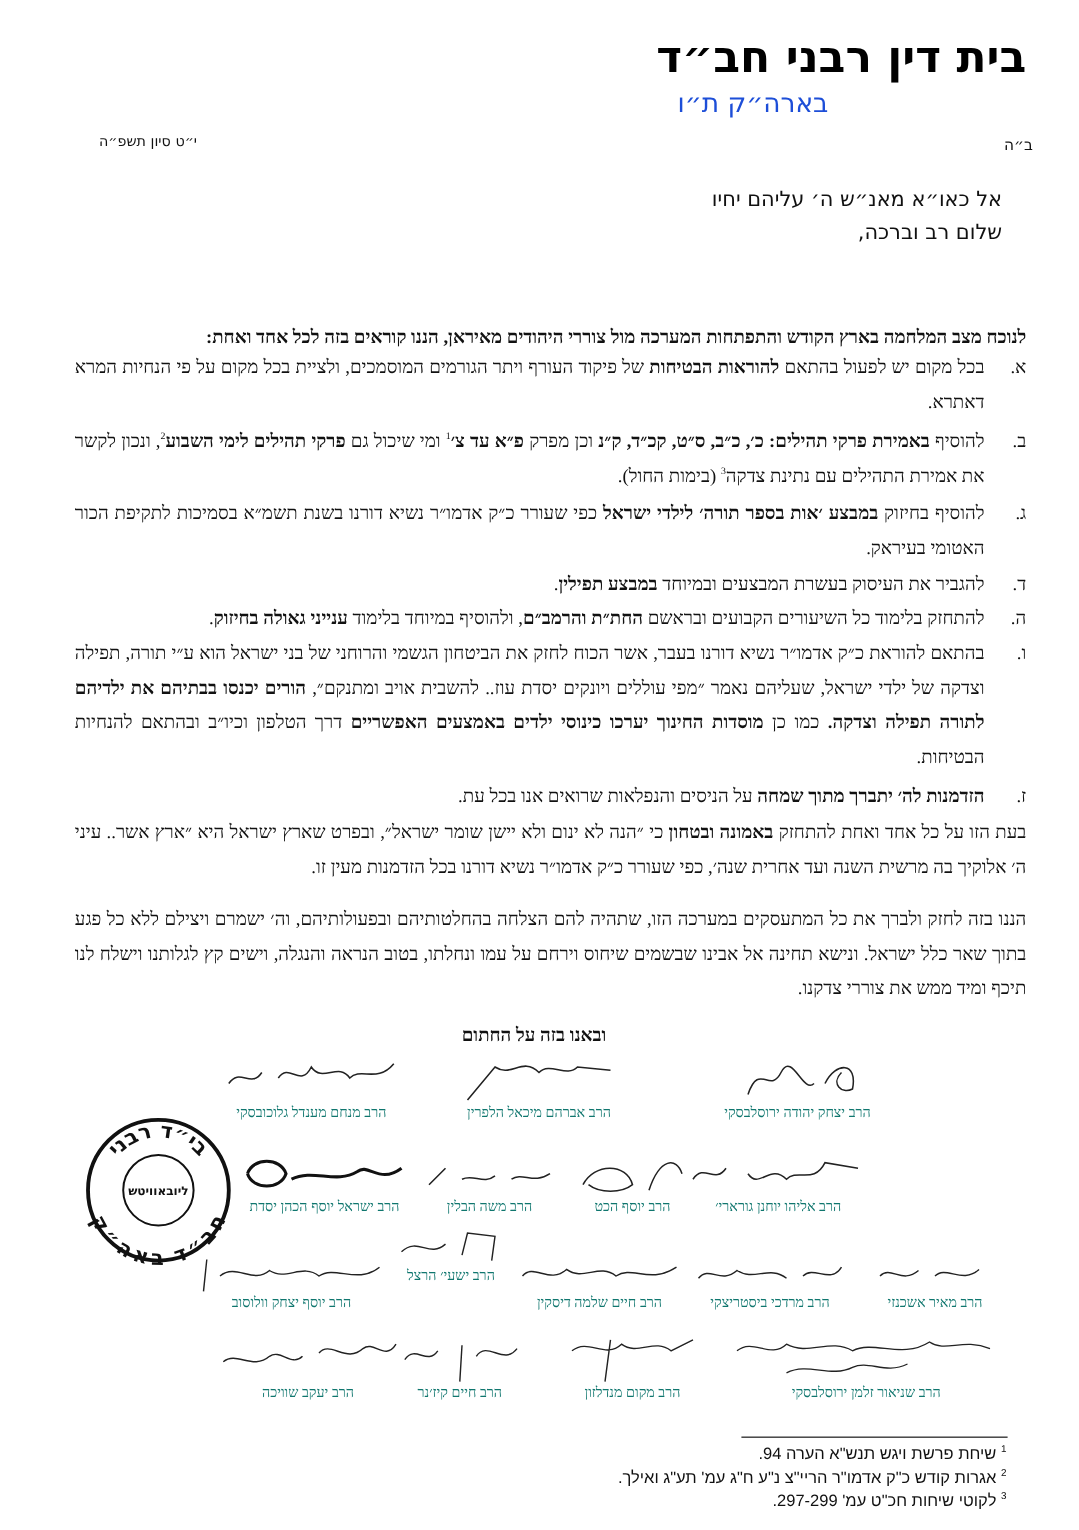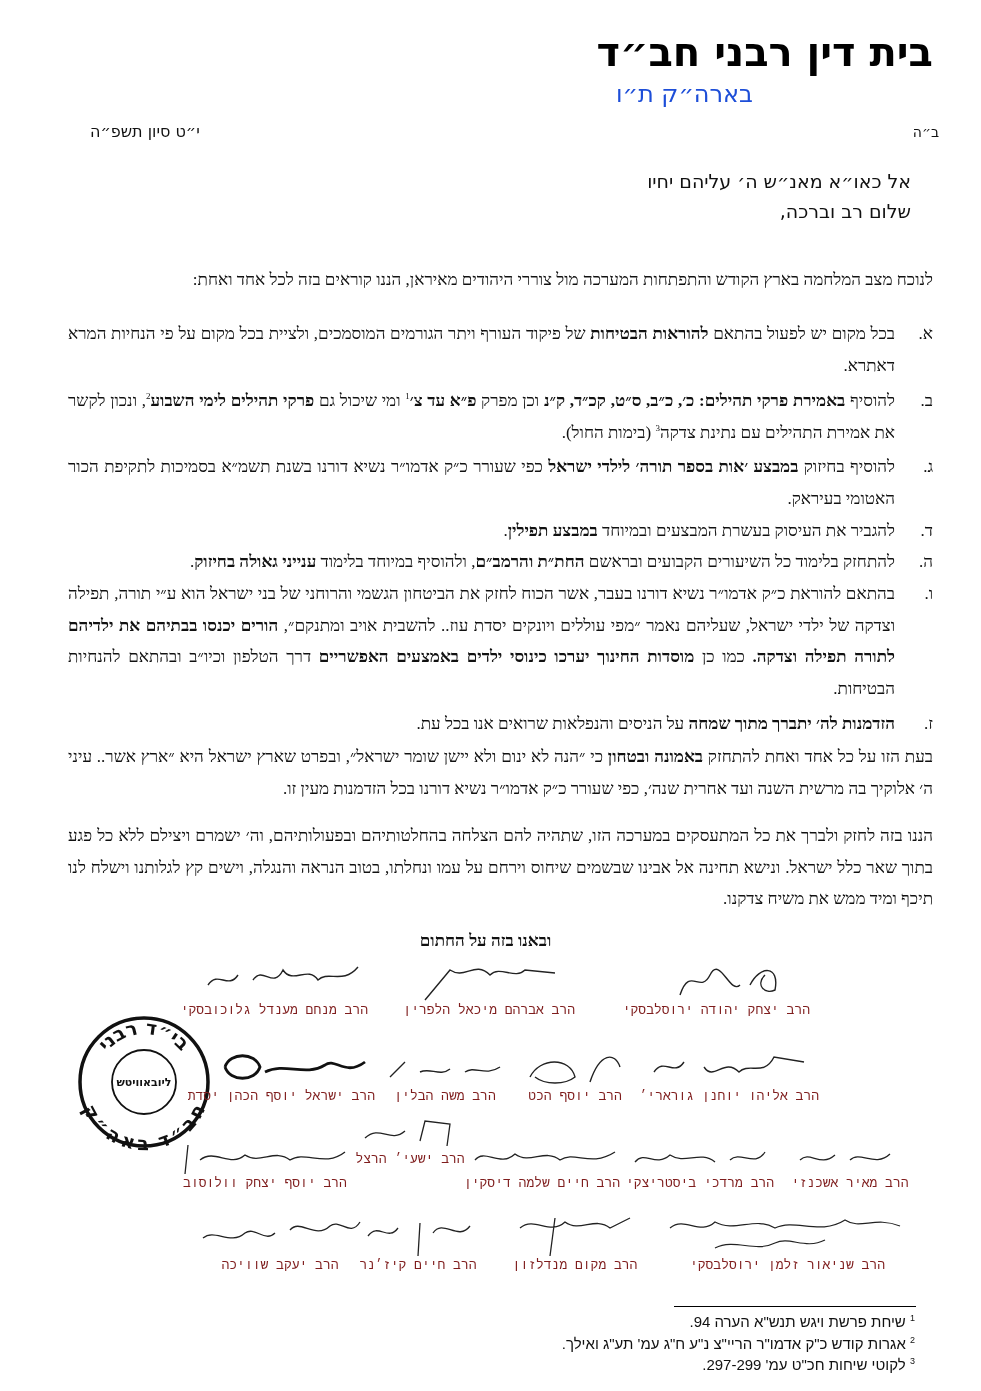--- a/index.html
+++ b/index.html
@@ -22,33 +22,33 @@
       font-family: "DejaVu Sans", sans-serif;
       font-weight: bold; font-size: 40px; line-height: 44px;
       direction: rtl; color: #000;
     }
     #lh-sub {
       position: absolute; right: 228px; top: 80px;
       font-family: "DejaVu Sans", sans-serif;
       font-size: 24px; line-height: 28px; direction: rtl; color: #1d4ed8;
     }
     #bh { position: absolute; right: 42px; top: 124px; font-size: 14px; direction: rtl; font-family: "DejaVu Sans", sans-serif; }
-    #date { position: absolute; left: 90px; top: 122px; font-size: 16px; direction: rtl; font-family: "DejaVu Sans", sans-serif; }
+    #date { position: absolute; left: 90px; top: 122px; font-size: 13px; direction: rtl; font-family: "DejaVu Sans", sans-serif; }
 
     .greet { position: absolute; right: 70px; font-size: 19px; direction: rtl; font-family: "DejaVu Sans", sans-serif; }
     #greet1 { top: 170px; }
     #greet2 { top: 200px; }
 
     .para {
       position: absolute; left: 68px; right: 48px;
       direction: rtl; text-align: justify;
       font-size: 17px; line-height: 31.5px;
       font-family: "Liberation Serif", serif;
     }
-    #intro { top: 264px; }
+    #intro { top: 291px; font-weight: bold; }
 
     .item {
       position: absolute; left: 68px; right: 48px;
       direction: rtl; font-size: 17px; line-height: 31.5px;
       padding-right: 38px; text-align: justify;
     }
     .item .letter {
       position: absolute; right: 0; top: 0;
       font-weight: normal; width: 30px; text-align: right;
     }
@@ -74,22 +74,22 @@
     }
 
     .sig {
       position: absolute; text-align: center; direction: rtl;
     }
     .sig .scribble {
       display: block; height: 48px; position: relative;
     }
     .sig .scribble svg { position: absolute; left: 0; top: 0; }
     .sig .name {
-      display: block; font-size: 13px; font-family: Liberation Mono, monospace;
-      white-space: nowrap; color: #7f1d1d;
+      display: block; font-size: 13px; font-family: Liberation Serif, serif;
+      white-space: nowrap; color: #0f766e;
     }
 
     
     #stamp {
       position: absolute; left: 74px; top: 1012px;
       width: 140px; height: 140px;
     }
 
     
     #fn-rule {
@@ -122,21 +122,21 @@
 <div id="item-a" class="item"><span class="letter">א.</span><span>בכל מקום יש לפעול בהתאם </span><b>להוראות הבטיחות</b><span> של פיקוד העורף ויתר הגורמים המוסמכים, ולציית בכל מקום על פי הנחיות המרא דאתרא.</span></div>
 <div id="item-b" class="item"><span class="letter">ב.</span><span>להוסיף </span><b>באמירת פרקי תהילים: כ׳, כ״ב, ס״ט, קכ״ד, ק״נ</b><span> וכן מפרק </span><b>פ״א עד צ׳</b><sup>1</sup><span> ומי שיכול גם </span><b>פרקי תהילים לימי השבוע</b><sup>2</sup><span>, ונכון לקשר את אמירת התהילים עם נתינת צדקה</span><sup>3</sup><span> (בימות החול).</span></div>
 <div id="item-g" class="item"><span class="letter">ג.</span><span>להוסיף בחיזוק </span><b>במבצע ׳אות בספר תורה׳ לילדי ישראל</b><span> כפי שעורר כ״ק אדמו״ר נשיא דורנו בשנת תשמ״א בסמיכות לתקיפת הכור האטומי בעיראק.</span></div>
 <div id="item-d" class="item"><span class="letter">ד.</span><span>להגביר את העיסוק בעשרת המבצעים ובמיוחד </span><b>במבצע תפילין</b><span>.</span></div>
 <div id="item-h" class="item"><span class="letter">ה.</span><span>להתחזק בלימוד כל השיעורים הקבועים ובראשם </span><b>החת״ת והרמב״ם</b><span>, ולהוסיף במיוחד בלימוד </span><b>ענייני גאולה בחיזוק</b><span>.</span></div>
 <div id="item-v" class="item"><span class="letter">ו.</span><span>בהתאם להוראת כ״ק אדמו״ר נשיא דורנו בעבר, אשר הכוח לחזק את הביטחון הגשמי והרוחני של בני ישראל הוא ע״י תורה, תפילה וצדקה של ילדי ישראל, שעליהם נאמר ״מפי עוללים ויונקים יסדת עוז.. להשבית אויב ומתנקם״, </span><b>הורים יכנסו בבתיהם את ילדיהם לתורה תפילה וצדקה.</b><span> כמו כן </span><b>מוסדות החינוך יערכו כינוסי ילדים באמצעים האפשריים</b><span> דרך הטלפון וכיו״ב ובהתאם להנחיות הבטיחות.</span></div>
 <div id="item-z" class="item"><span class="letter">ז.</span><b>הזדמנות לה׳ יתברך מתוך שמחה</b><span> על הניסים והנפלאות שרואים אנו בכל עת.</span></div>
 
 <div id="bet-zeh" class="para"><span>בעת הזו על כל אחד ואחת להתחזק </span><b>באמונה ובטחון</b><span> כי ״הנה לא ינום ולא יישן שומר ישראל״, ובפרט שארץ ישראל היא ״ארץ אשר.. עיני ה׳ אלוקיך בה מרשית השנה ועד אחרית שנה׳, כפי שעורר כ״ק אדמו״ר נשיא דורנו בכל הזדמנות מעין זו.</span></div>
 
-<div id="closing" class="para">הננו בזה לחזק ולברך את כל המתעסקים במערכה הזו, שתהיה להם הצלחה בהחלטותיהם ובפעולותיהם, וה׳ ישמרם ויצילם ללא כל פגע בתוך שאר כלל ישראל. ונישא תחינה אל אבינו שבשמים שיחוס וירחם על עמו ונחלתו, בטוב הנראה והנגלה, וישים קץ לגלותנו וישלח לנו תיכף ומיד ממש את משיח צדקנו.</div>
+<div id="closing" class="para">הננו בזה לחזק ולברך את כל המתעסקים במערכה הזו, שתהיה להם הצלחה בהחלטותיהם ובפעולותיהם, וה׳ ישמרם ויצילם ללא כל פגע בתוך שאר כלל ישראל. ונישא תחינה אל אבינו שבשמים שיחוס וירחם על עמו ונחלתו, בטוב הנראה והנגלה, וישים קץ לגלותנו וישלח לנו תיכף ומיד ממש את צוררי צדקנו.</div>
 
 <div id="sig-heading">ובאנו בזה על החתום</div>
 
 <div id="stamp">
   <svg width="140" height="140" viewBox="0 0 140 140">
     <defs>
       <path id="arcTop" d="M 22 70 A 48 48 0 0 1 118 70"></path>
       <path id="arcBot" d="M 20 72 A 50 50 0 0 0 120 72"></path>
     </defs>
     <circle cx="70" cy="70" r="64" fill="none" stroke="#111" stroke-width="3.5"></circle>
@@ -169,21 +169,21 @@
 </div>
 <div class="sig" style="left:198px; top:955px; width:170px;">
   <span class="scribble">
     <svg width="170" height="50">
         <path d="M10 30 C20 15,30 35,40 20 M55 25 C65 10,75 35,85 15 C95 30,110 10,120 25 C130 15,145 30,160 12" fill="none" stroke="#222" stroke-width="1.4"></path>
       </svg>
   </span>
   <span class="name">הרב מנחם מענדל גלוכובסקי</span>
 </div>
 
-<div class="sig" style="left:644px; top:1047px; width:175px;">
+<div class="sig" style="left:620px; top:1047px; width:175px;">
   <span class="scribble" style="height:42px">
     <svg width="175" height="42">
         <path d="M10 25 C20 10,30 30,40 15 M60 20 C70 35,80 10,95 25 C105 15,120 30,130 10 L160 15" fill="none" stroke="#222" stroke-width="1.4"></path>
       </svg>
   </span>
   <span class="name">הרב אליהו יוחנן גורארי׳</span>
 </div>
 <div class="sig" style="left:520px; top:1047px; width:110px;">
   <span class="scribble" style="height:42px">
     <svg width="110" height="42">

